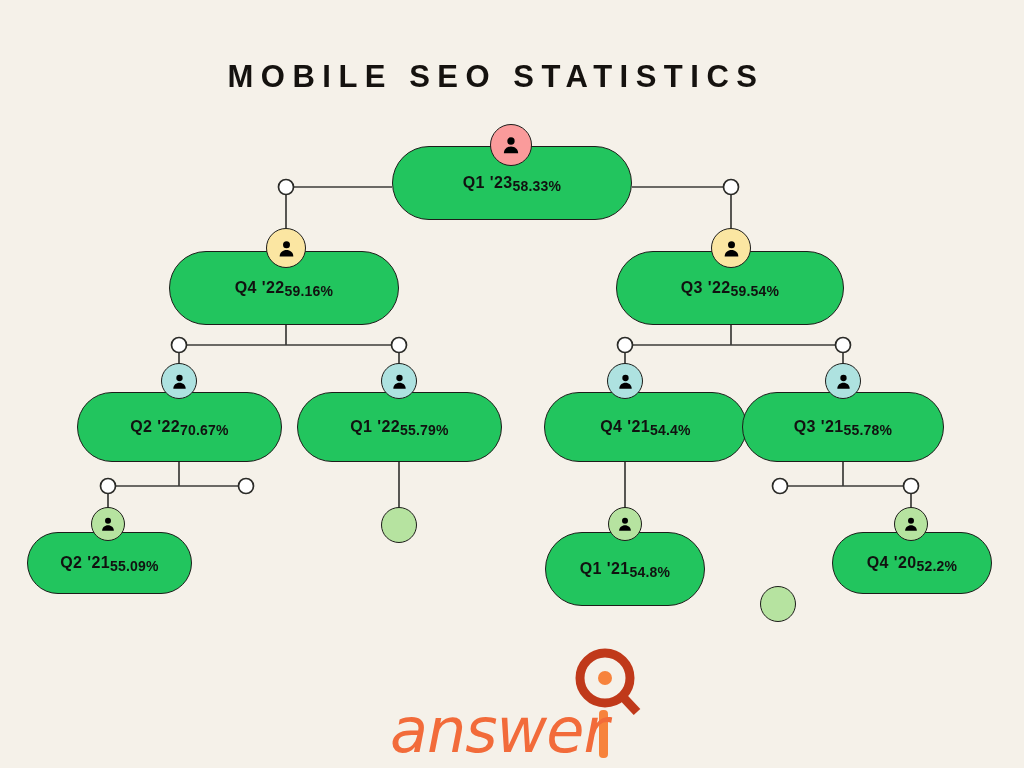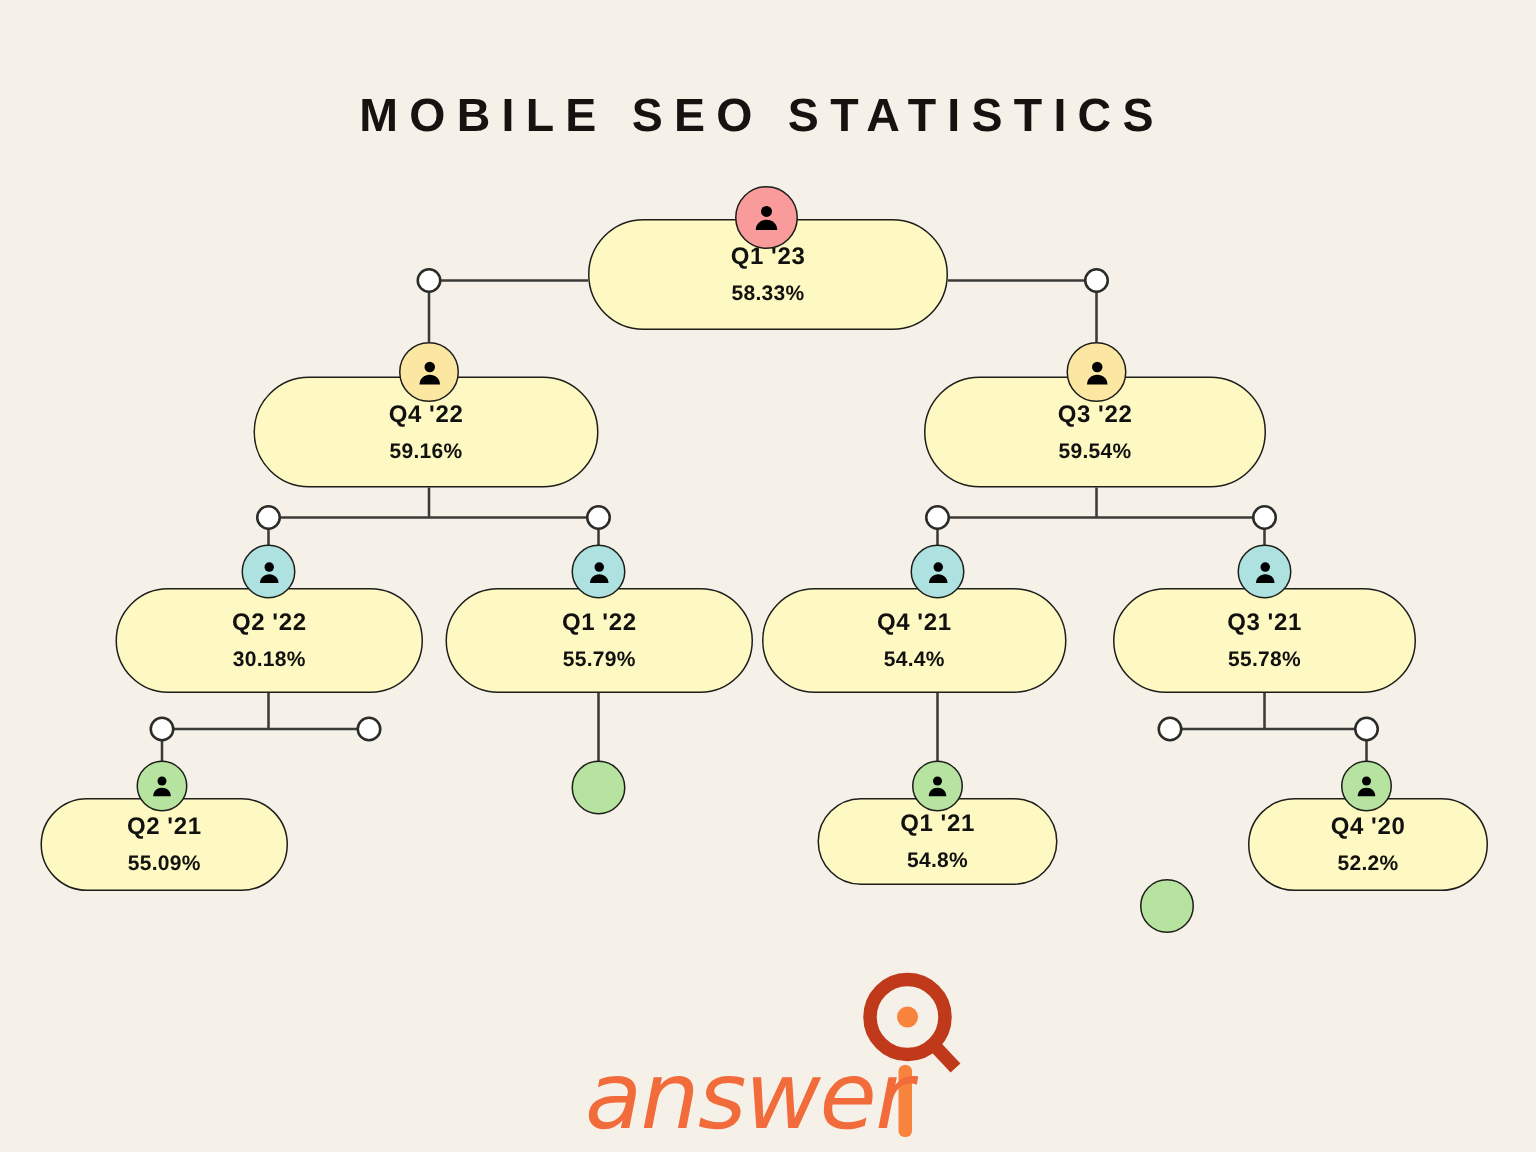--- a/index.html
+++ b/index.html
@@ -19,21 +19,21 @@
   #stage {
     position: absolute;
     left: 0; top: 0;
     width: 1024px;
     height: 768px;
   }
 
   
   #chart-title {
     position: absolute;
-    left: 12px;
+    left: 0;
     top: 59px;
     width: 992px;
     text-align: center;
     font-size: 31px;
     font-weight: 700;
     letter-spacing: 7.5px;
     color: #15120f;
     font-family: "Liberation Sans", sans-serif;
     white-space: pre;
   }
@@ -53,25 +53,25 @@
   #connectors circle.joint {
     fill: #ffffff;
     stroke: #2b2b28;
     stroke-width: 1.7;
   }
 
   
   .node {
     position: absolute;
     box-sizing: border-box;
-    background: #fef9c3;
+    background: #22c55e;
     border: 1.7px solid #1d1d1a;
     border-radius: 42px;
     display: flex;
-    flex-direction: column;
+    flex-direction: row;
     align-items: center;
     justify-content: center;
   }
   .node-label {
     font-size: 16px;
     font-weight: 700;
     color: #111110;
     letter-spacing: 0.4px;
     line-height: 1.15;
   }
@@ -203,41 +203,41 @@
   </div>
   <div class="avatar" style="left:711px; top:228px; width:40px; height:40px; background:#fbe6a2;">
     <svg width="21" height="21" viewBox="0 0 24 24">
       <circle cx="12" cy="7.6" r="4" fill="#000"></circle>
       <path d="M4.2 21c0-4.4 3.5-7.4 7.8-7.4s7.8 3 7.8 7.4z" fill="#000"></path>
     </svg>
   </div>
 
   <div class="node" style="left:77px; top:392px; width:205px; height:70px;">
     <div class="node-label">Q2 '22</div>
-    <div class="node-value">30.18%</div>
+    <div class="node-value">70.67%</div>
   </div>
   <div class="avatar" style="left:161px; top:363px; width:36px; height:36px; background:#aee2e0;">
     <svg width="19" height="19" viewBox="0 0 24 24">
       <circle cx="12" cy="7.6" r="4" fill="#000"></circle>
       <path d="M4.2 21c0-4.4 3.5-7.4 7.8-7.4s7.8 3 7.8 7.4z" fill="#000"></path>
     </svg>
   </div>
 
   <div class="node" style="left:297px; top:392px; width:205px; height:70px;">
     <div class="node-label">Q1 '22</div>
     <div class="node-value">55.79%</div>
   </div>
   <div class="avatar" style="left:381px; top:363px; width:36px; height:36px; background:#aee2e0;">
     <svg width="19" height="19" viewBox="0 0 24 24">
       <circle cx="12" cy="7.6" r="4" fill="#000"></circle>
       <path d="M4.2 21c0-4.4 3.5-7.4 7.8-7.4s7.8 3 7.8 7.4z" fill="#000"></path>
     </svg>
   </div>
 
-  <div class="node" style="left:508px; top:392px; width:203px; height:70px;">
+  <div class="node" style="left:544px; top:392px; width:203px; height:70px;">
     <div class="node-label">Q4 '21</div>
     <div class="node-value">54.4%</div>
   </div>
   <div class="avatar" style="left:607px; top:363px; width:36px; height:36px; background:#aee2e0;">
     <svg width="19" height="19" viewBox="0 0 24 24">
       <circle cx="12" cy="7.6" r="4" fill="#000"></circle>
       <path d="M4.2 21c0-4.4 3.5-7.4 7.8-7.4s7.8 3 7.8 7.4z" fill="#000"></path>
     </svg>
   </div>
 
@@ -256,21 +256,21 @@
     <div class="node-label">Q2 '21</div>
     <div class="node-value">55.09%</div>
   </div>
   <div class="avatar" style="left:91px; top:507px; width:34px; height:34px; background:#b6e3a0;">
     <svg width="18" height="18" viewBox="0 0 24 24">
       <circle cx="12" cy="7.6" r="4" fill="#000"></circle>
       <path d="M4.2 21c0-4.4 3.5-7.4 7.8-7.4s7.8 3 7.8 7.4z" fill="#000"></path>
     </svg>
   </div>
 
-  <div class="node" style="left:545px; top:532px; width:160px; height:58px;">
+  <div class="node" style="left:545px; top:532px; width:160px; height:74px;">
     <div class="node-label">Q1 '21</div>
     <div class="node-value">54.8%</div>
   </div>
   <div class="avatar" style="left:608px; top:507px; width:34px; height:34px; background:#b6e3a0;">
     <svg width="18" height="18" viewBox="0 0 24 24">
       <circle cx="12" cy="7.6" r="4" fill="#000"></circle>
       <path d="M4.2 21c0-4.4 3.5-7.4 7.8-7.4s7.8 3 7.8 7.4z" fill="#000"></path>
     </svg>
   </div>
 

